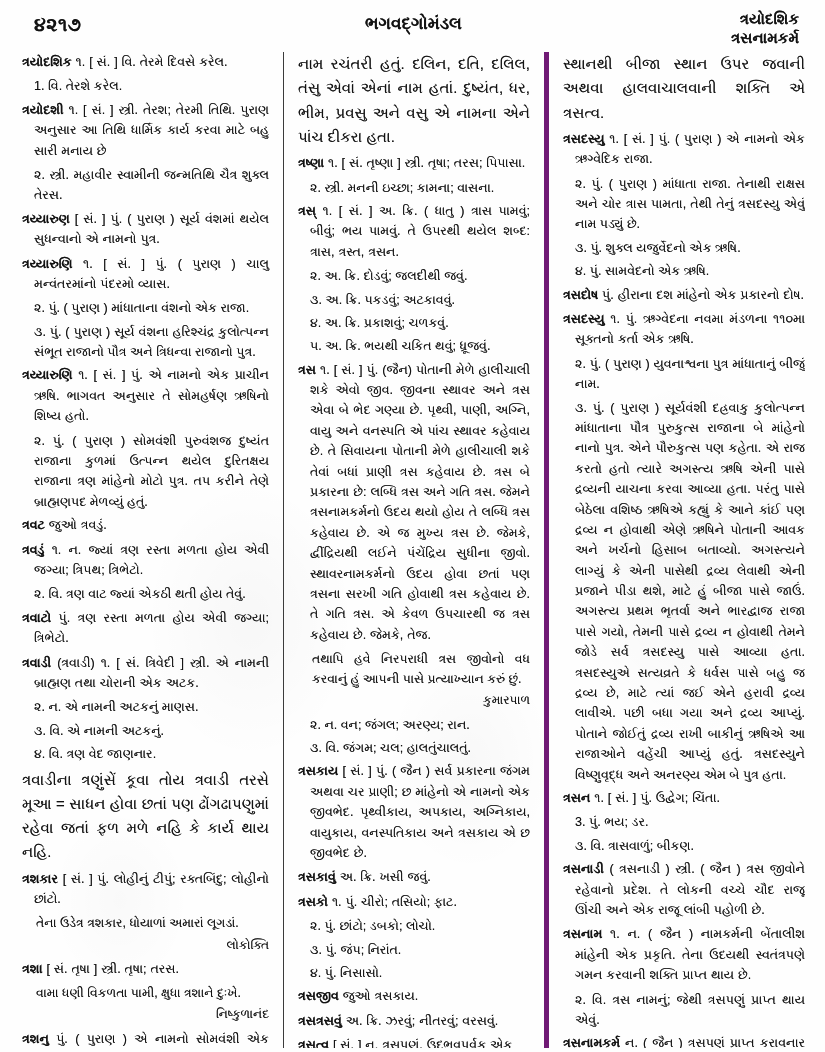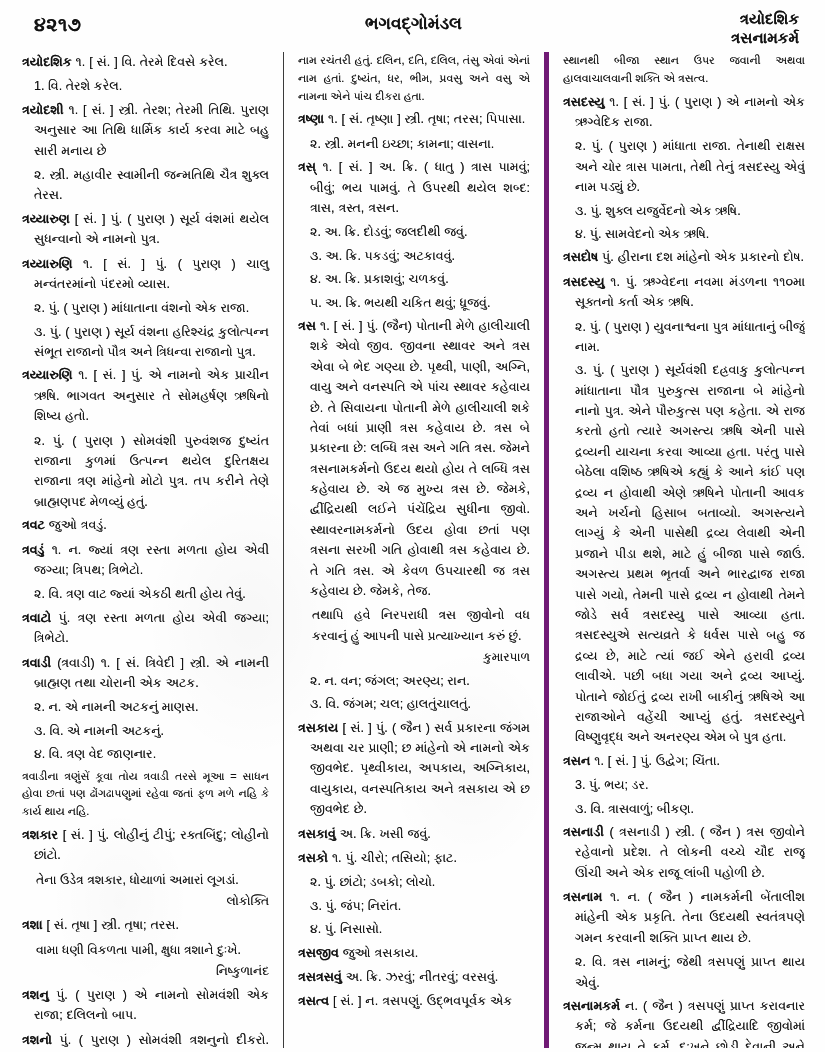--- a/index.html
+++ b/index.html
@@ -109,21 +109,21 @@
   .sense {
     margin: 0 0 3px 0;
     padding-left: 12px;
     text-indent: 0px;
     font-size: 12.6px;
     line-height: 1.62;
     text-align: justify;
   }
   .cont {
     margin: 0 0 4px 0;
-    font-size: 11px;
+    font-size: 15px;
     line-height: 1.62;
     text-align: justify;
   }
   .quote {
     margin: 0 0 2px 0;
     padding-left: 14px;
     font-size: 12.4px;
     line-height: 1.62;
     text-align: justify;
   }

